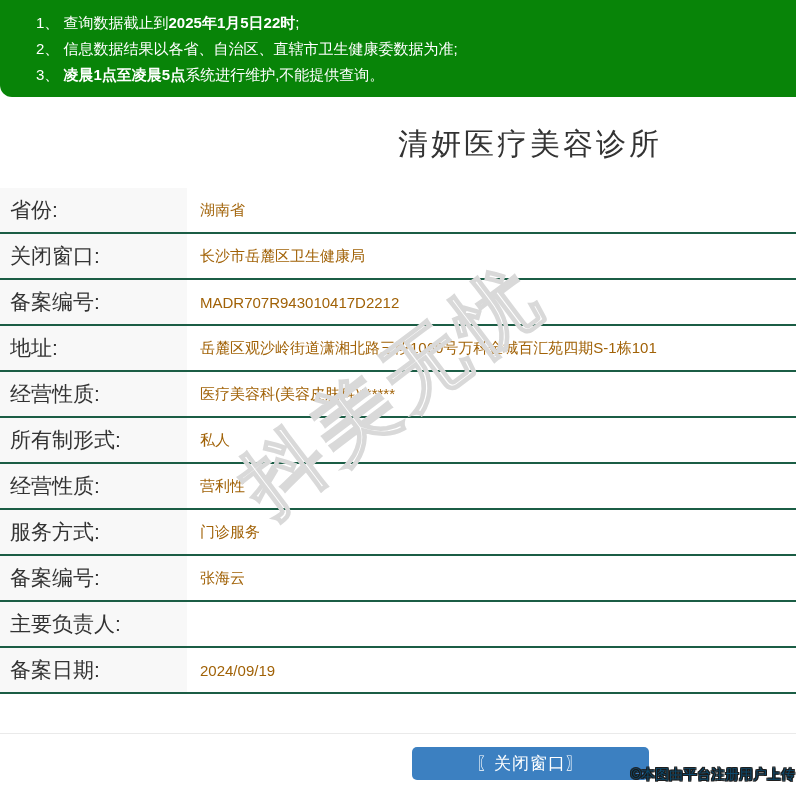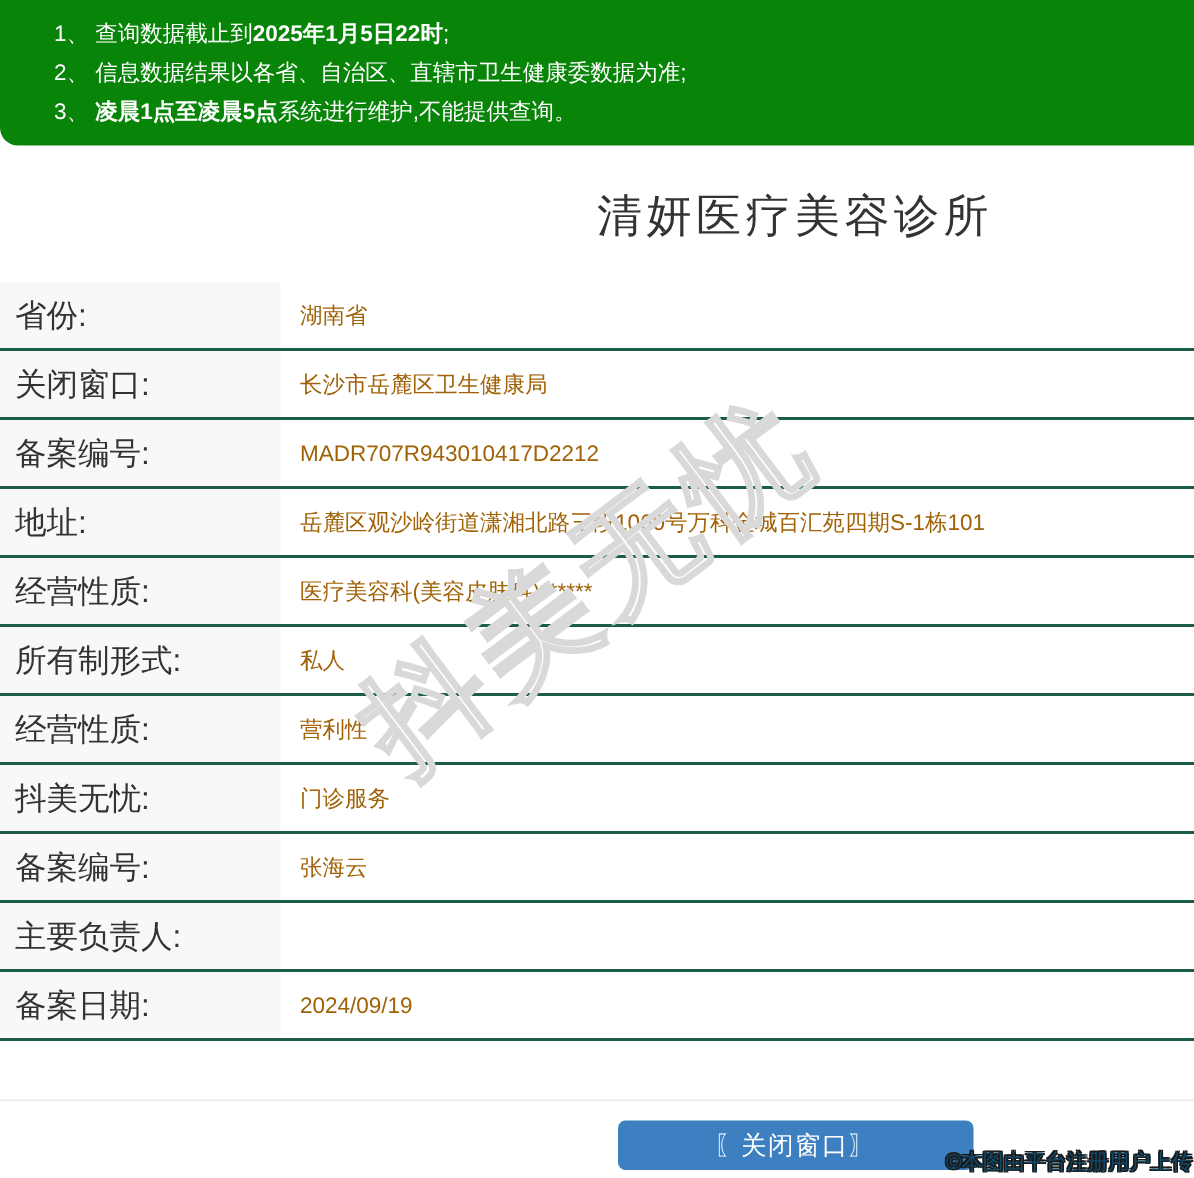--- a/index.html
+++ b/index.html
@@ -148,21 +148,21 @@
       </div>
       <div class="row">
         <div class="cell-label">所有制形式:</div>
         <div class="cell-value">私人</div>
       </div>
       <div class="row">
         <div class="cell-label">经营性质:</div>
         <div class="cell-value">营利性</div>
       </div>
       <div class="row">
-        <div class="cell-label">抖美无忧:</div>
+        <div class="cell-label">服务方式:</div>
         <div class="cell-value">门诊服务</div>
       </div>
       <div class="row">
         <div class="cell-label">备案编号:</div>
         <div class="cell-value">张海云</div>
       </div>
       <div class="row">
         <div class="cell-label">主要负责人:</div>
       </div>
       <div class="row">

